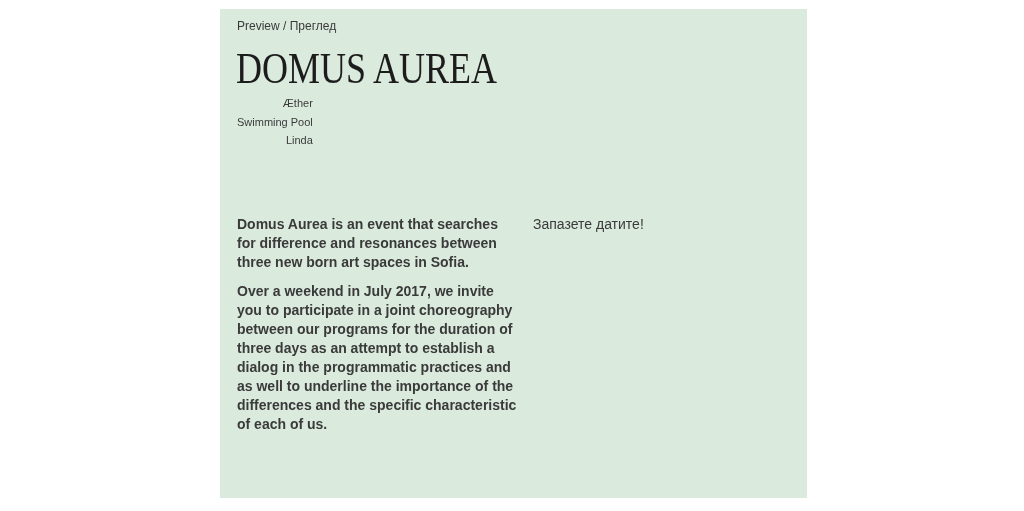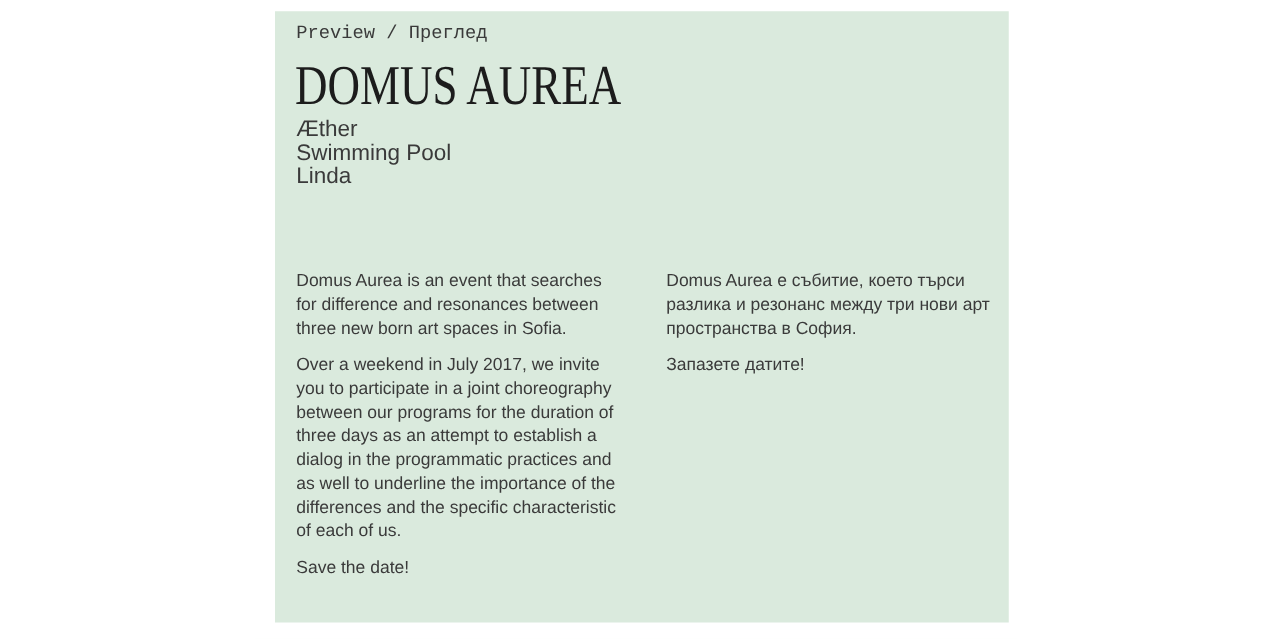--- a/index.html
+++ b/index.html
@@ -21,49 +21,49 @@
     top: 9px;
     width: 587px;
     height: 489px;
     background: var(--panel-bg, #daeadd);
     overflow: hidden;
   }
   .preview-label {
     position: absolute;
     left: 17px;
     top: 8px;
-    font-size: 15px;
+    font-size: 12px;
     line-height: 19px;
     color: var(--text-color, #3a3a3a);
     white-space: pre;
-    font-family: Liberation Mono, monospace;
   }
   .title {
     position: absolute;
     left: 16px;
     top: 36px;
     margin: 0;
     font-family: "Liberation Serif", serif;
     font-weight: normal;
     font-size: 45px;
     line-height: 46px;
     letter-spacing: 0;
     color: var(--title-color, #1c1c1c);
     transform: scaleX(0.8);
     transform-origin: 0 50%;
     white-space: pre;
   }
   .venues {
     position: absolute;
     left: 17px;
     top: 85px;
-    font-size: 18px;
+    font-size: 11px;
     line-height: 18.5px;
     color: var(--text-color, #3a3a3a);
     white-space: pre;
+    text-align: right;
   }
   .dates {
     position: absolute;
     left: 17px;
     top: 153px;
     font-size: 16px;
     line-height: 20px;
     color: var(--text-color, #3a3a3a);
     white-space: pre;
   }
@@ -72,21 +72,21 @@
     left: 17px;
     top: 206px;
     display: flex;
     gap: 44px;
   }
   .col {
     font-size: 14px;
     line-height: 19px;
     color: var(--text-color, #3a3a3a);
   }
-  .col-en { width: 252px; }
+  .col-en { width: 252px; font-weight: bold; }
   .col-bg { width: 258px; }
   .col p {
     margin: 0 0 10px 0;
     white-space: pre;
   }
 </style>
 </head>
 <body>
 
 <div class="page">
@@ -107,24 +107,20 @@
 for difference and resonances between
 three new born art spaces in Sofia.</p>
         <p>Over a weekend in July 2017, we invite
 you to participate in a joint choreography
 between our programs for the duration of
 three days as an attempt to establish a
 dialog in the programmatic practices and
 as well to underline the importance of the
 differences and the specific characteristic
 of each of us.</p>
-        <p>Save the date!</p>
       </div>
       <div class="col col-bg">
-        <p>Domus Aurea е събитие, което търси
-разлика и резонанс между три нови арт
-пространства в София.</p>
         <p>Запазете датите!</p>
       </div>
     </div>
 
   </div>
 </div>
 
 </body></html>

